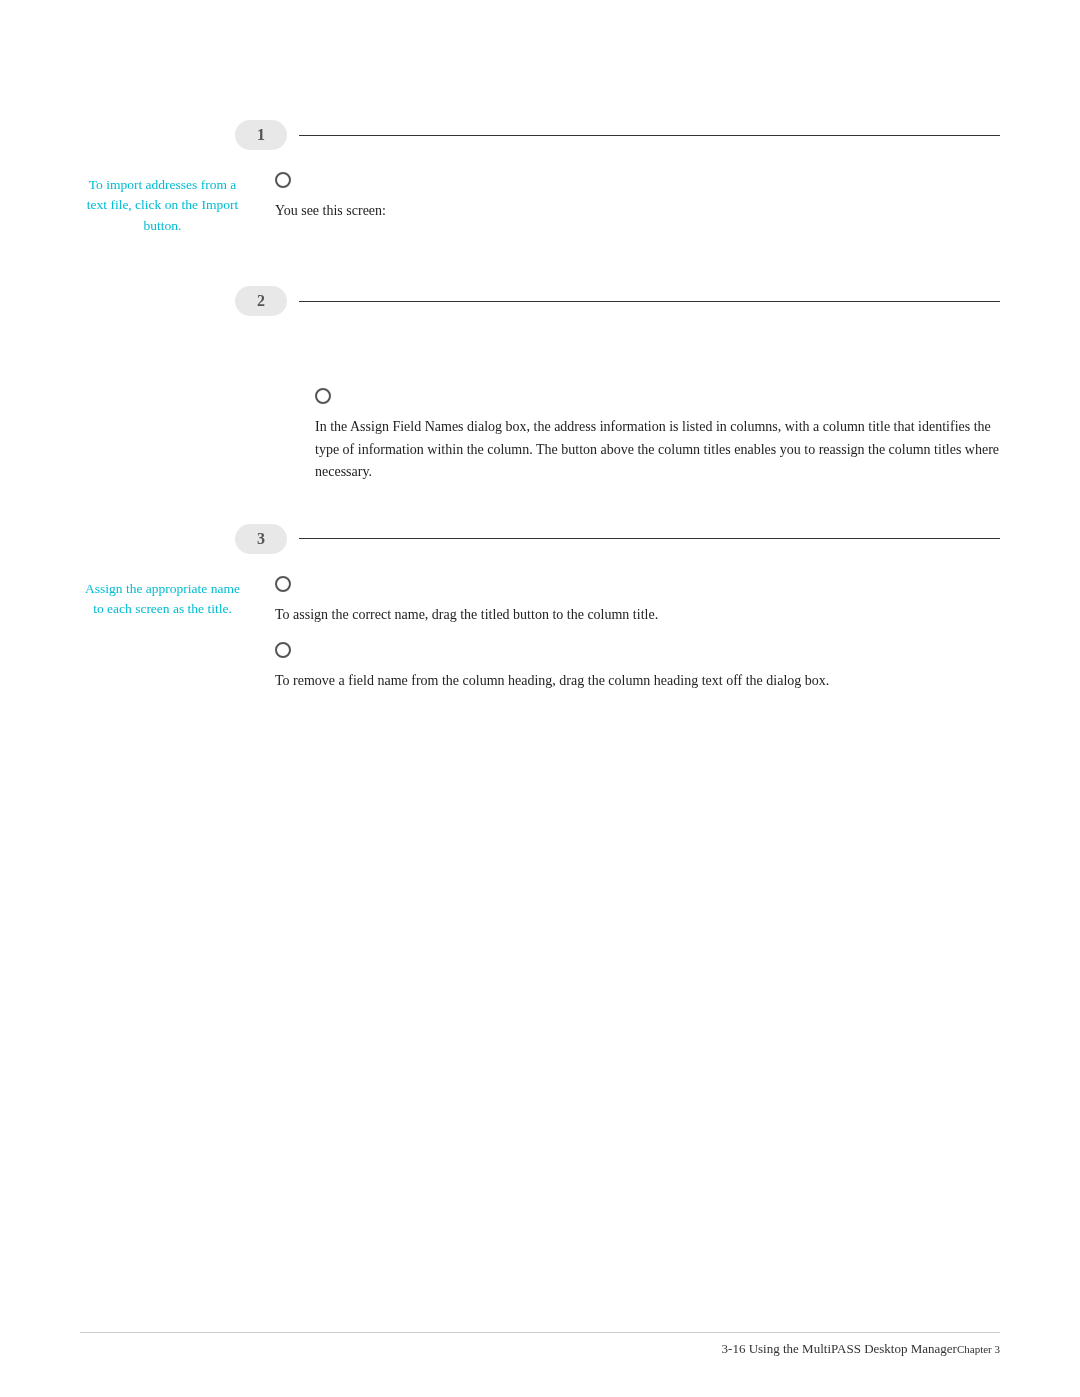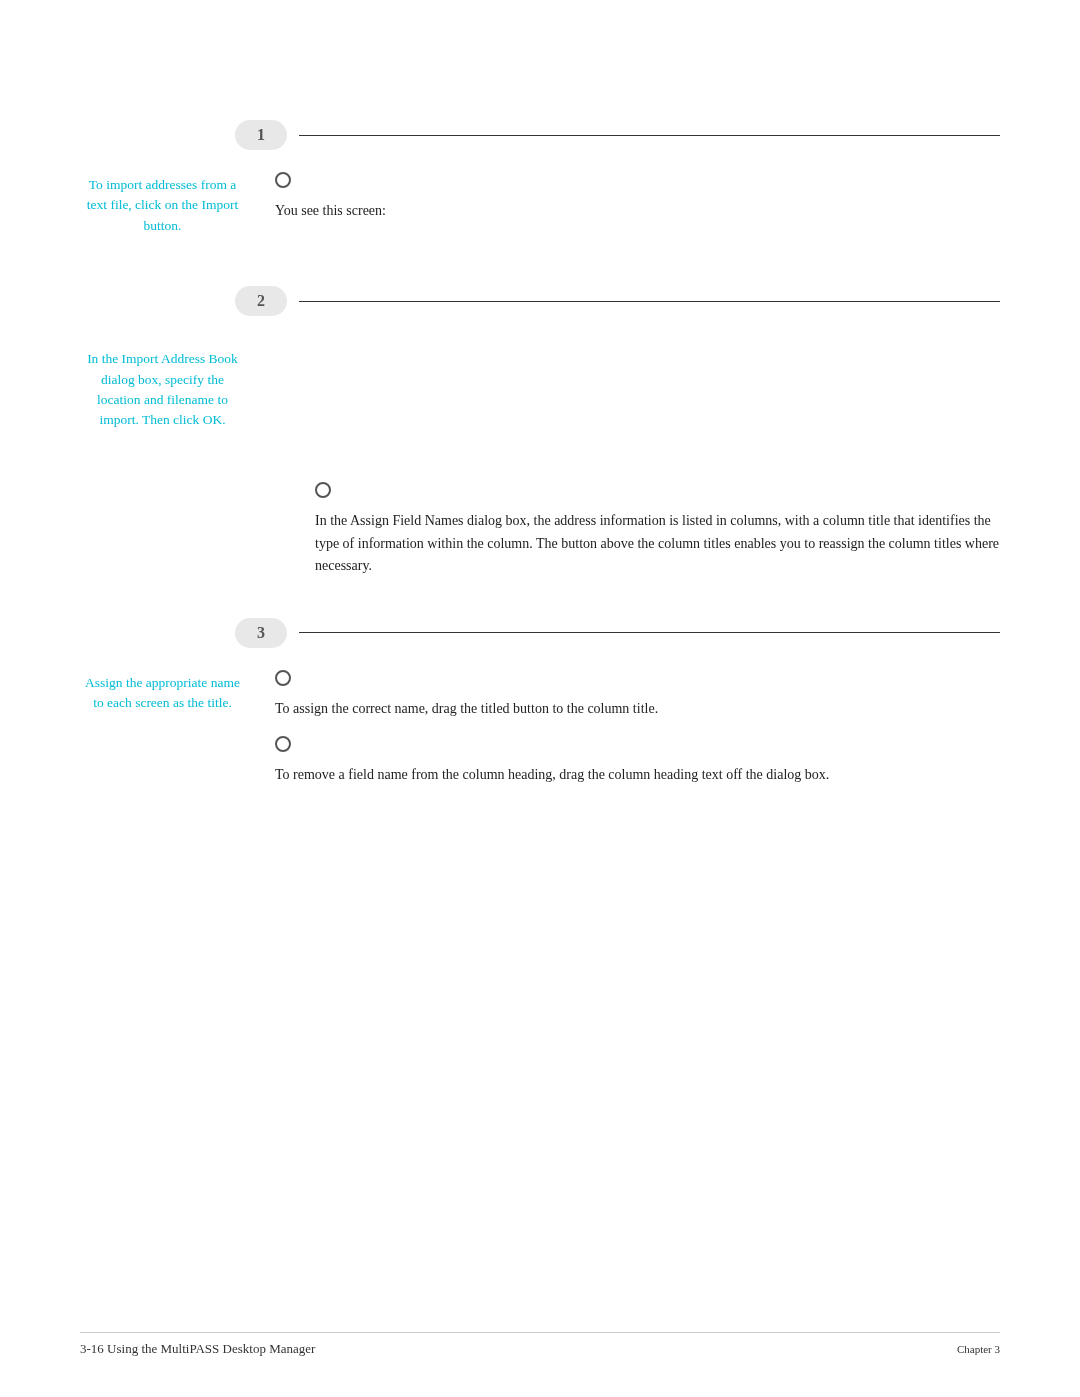--- a/index.html
+++ b/index.html
@@ -129,21 +129,21 @@
       margin-bottom: 40px;
     }
 
     
     .page-footer {
       position: absolute;
       bottom: 40px;
       left: 80px;
       right: 80px;
       display: flex;
-      justify-content: space-between;
+      justify-content: flex-end;
       align-items: center;
       border-top: 1px solid #ccc;
       padding-top: 8px;
     }
 
     .footer-left {
       font-size: 13px;
       color: #333;
     }
 
@@ -174,26 +174,20 @@
           <span class="bullet-text">You see this screen:</span>
         </div>
       </div>
     </div>
   </div>
 
   <div class="step-section section-2">
     <div class="step-header">
       <div class="step-badge">2</div>
       <div class="step-line"></div>
-    </div>
-    <div class="step-content">
-      <div class="step-left-label step-2-label-content">In the Import Address Book dialog box, specify the location and filename to import. Then click OK.</div>
-      <div class="step-right-content">
-        
-      </div>
     </div>
   </div>
 
   <div class="middle-note">
     <div class="bullet-item">
       <div class="bullet-circle"></div>
       <span class="bullet-text">In the Assign Field Names dialog box, the address information is listed in columns, with a column title that identifies the type of information within the column. The button above the column titles enables you to reassign the column titles where necessary.</span>
     </div>
   </div>
 

